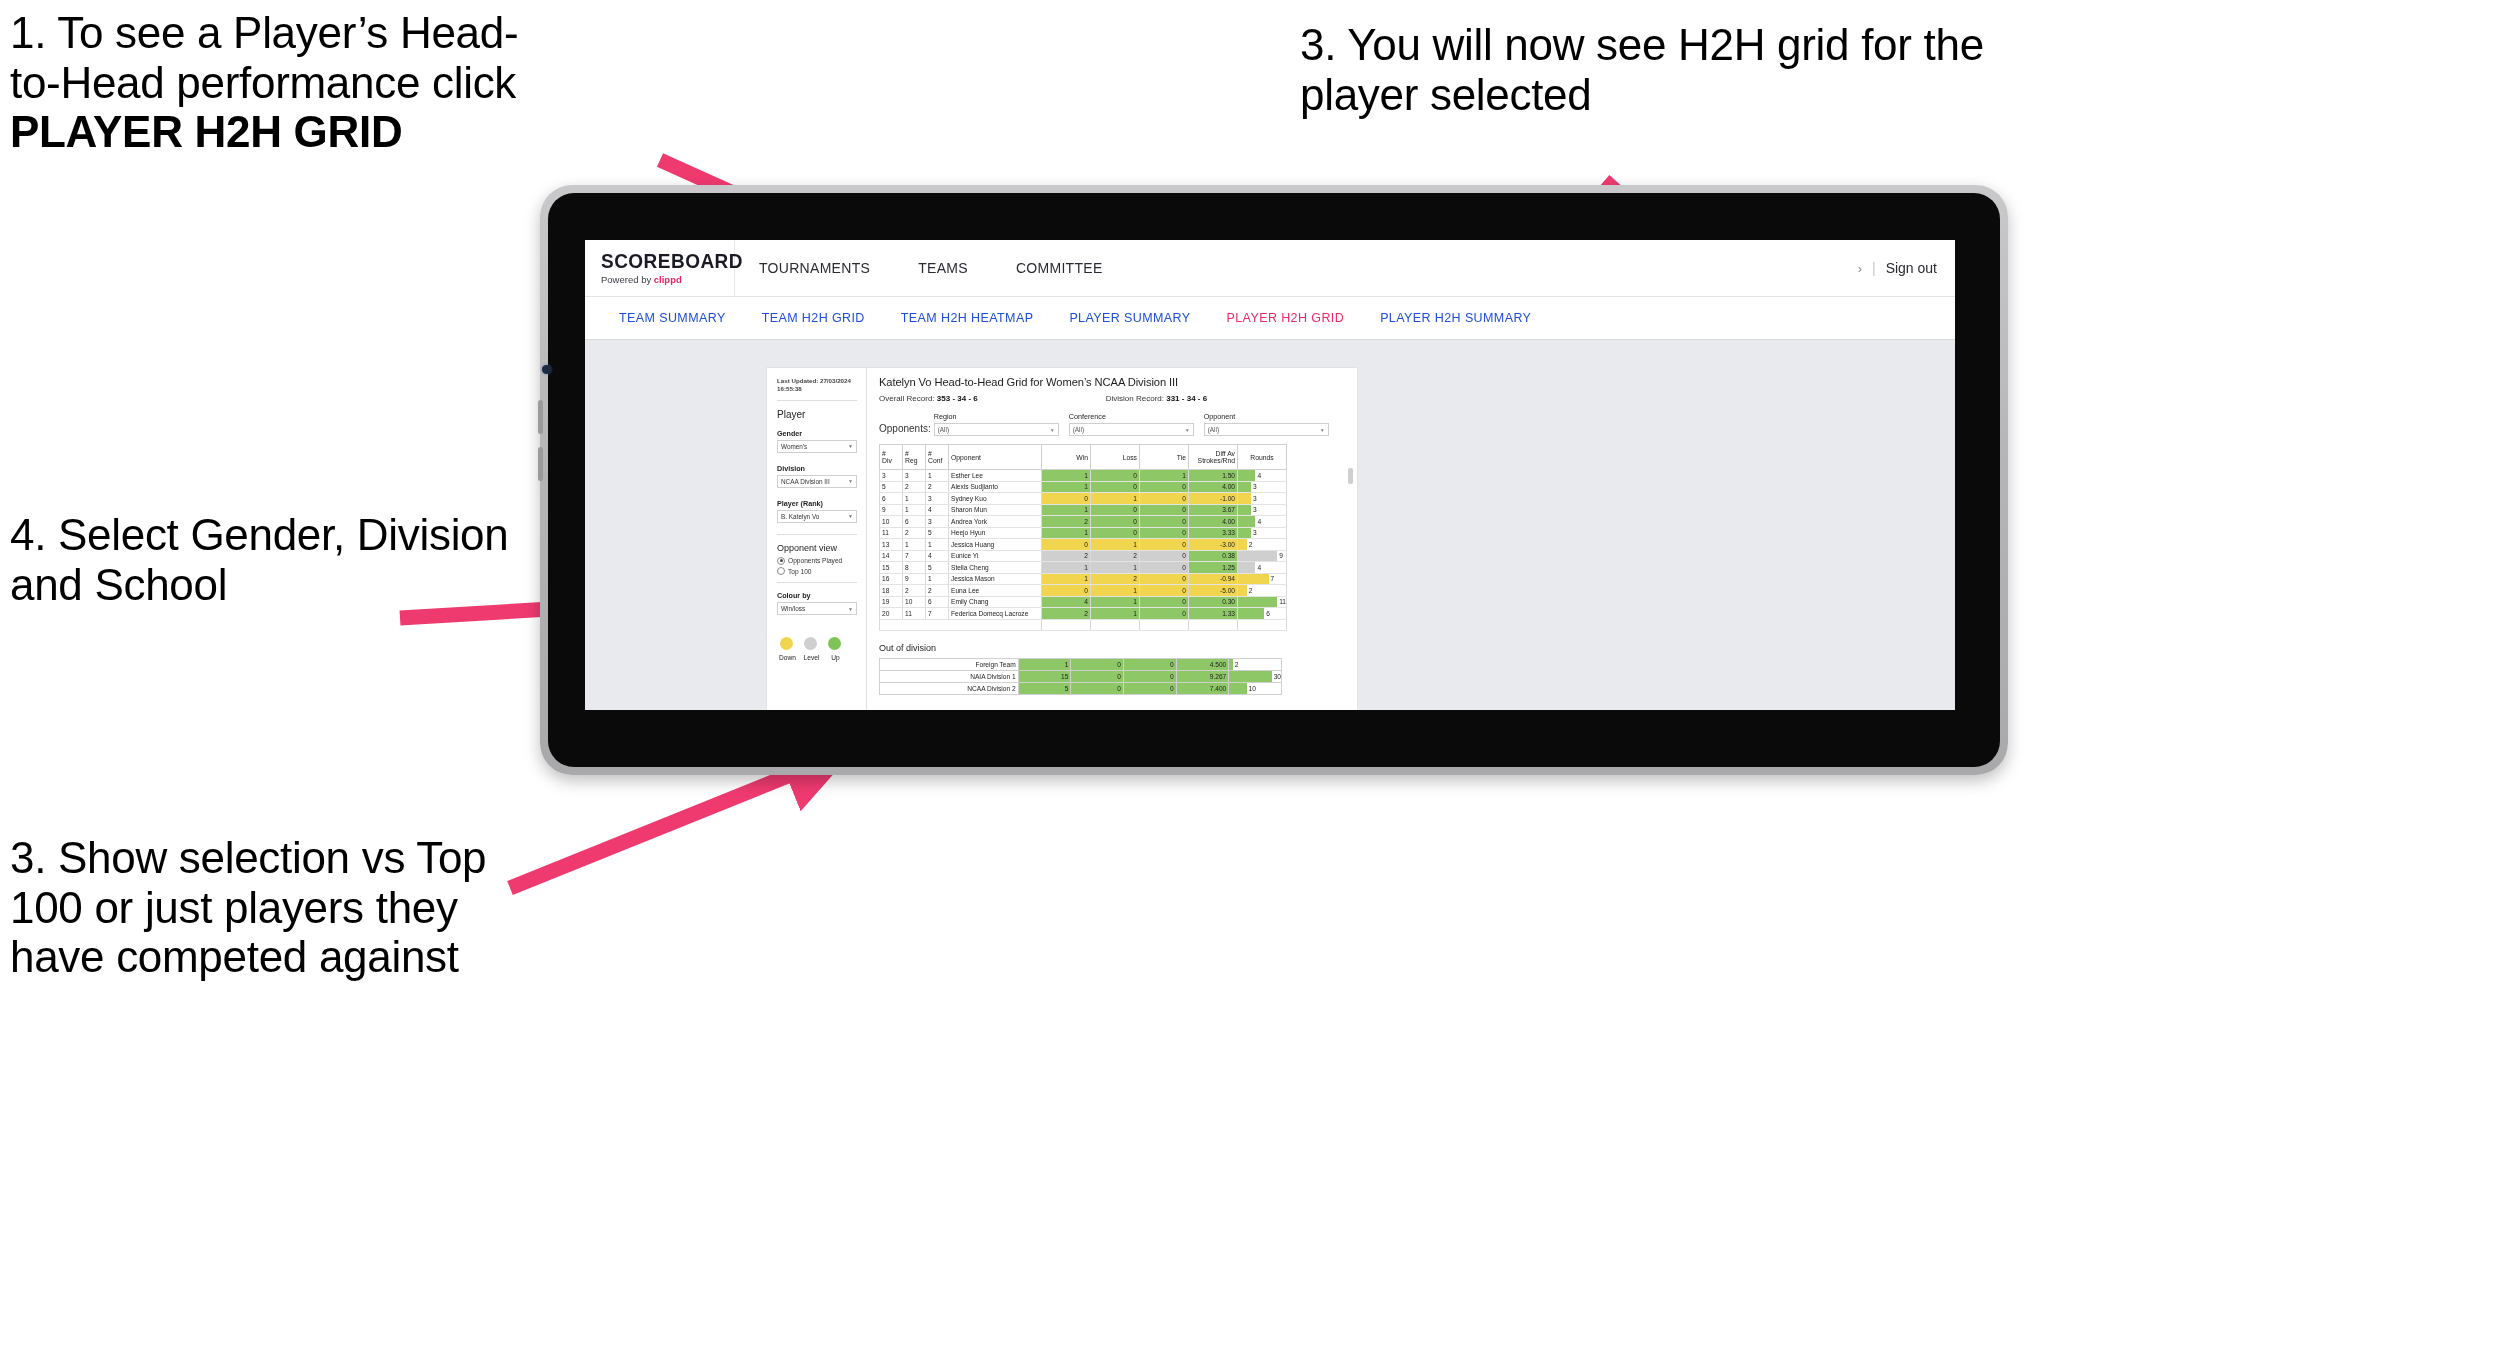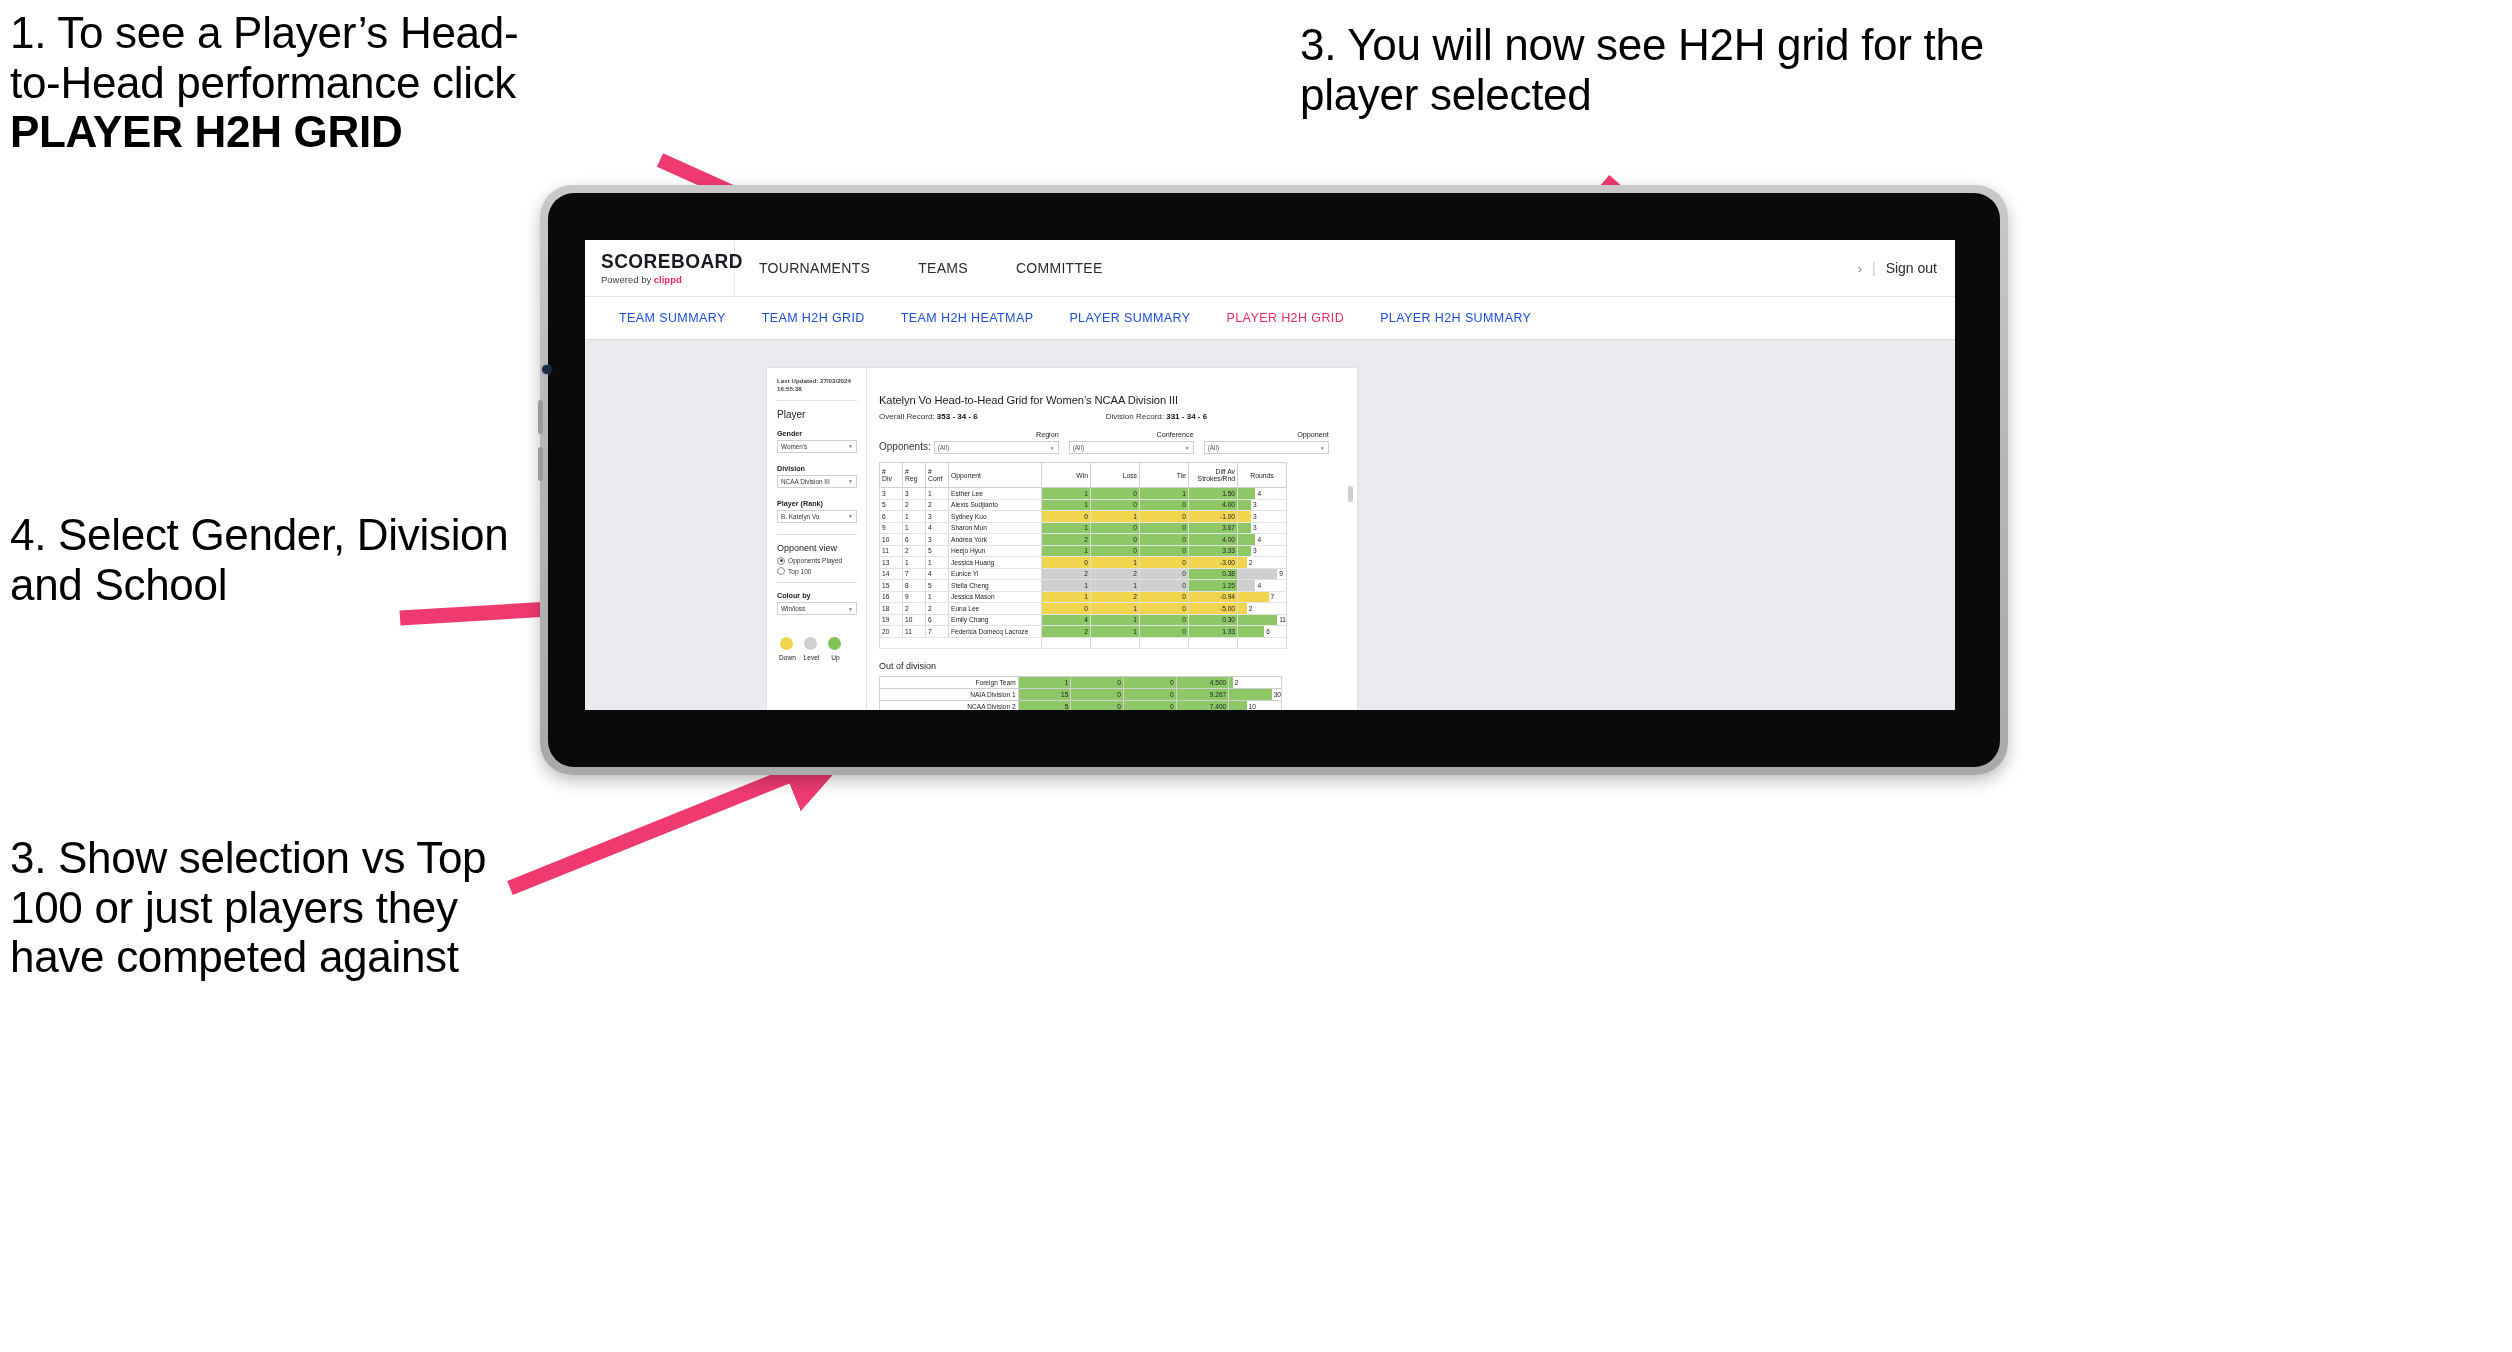--- a/index.html
+++ b/index.html
@@ -141,29 +141,29 @@
     width:6px;height:6px;border-radius:50%;border:1px solid #8a8a8a;background:#fff;
     display:flex;align-items:center;justify-content:center;flex:0 0 auto;
   }
   .radio.on::after{content:"";width:3px;height:3px;border-radius:50%;background:#4a4a4a;}
   .legend-dots{display:flex;gap:11px;margin-top:22px;padding-left:3px;}
   .ldot{width:13px;height:13px;border-radius:50%;}
   .legend-lbls{display:flex;gap:7px;margin-top:4px;padding-left:2px;font-size:6.6px;color:#222;}
   .legend-lbls span{width:17px;text-align:center;}
 
   
-  .cpanel{flex:1;padding:26px 11px 0 12px;box-sizing:border-box;position:relative;}
+  .cpanel{flex:1;padding:8px 11px 0 12px;box-sizing:border-box;position:relative;}
   .viz-title{font-size:11.2px;color:#1c1c1c;letter-spacing:-.1px;}
   .rec-row{display:flex;margin-top:6px;font-size:8px;color:#333;}
   .rec-row .rec2{margin-left:128px;}
   .rec-row b{color:#111;}
 
   .opp-filters{display:flex;align-items:flex-end;margin-top:9px;gap:0;}
   .opp-lead{font-size:10px;color:#333;padding-bottom:2px;margin-right:3px;}
-  .ofil{width:125px;margin-right:10px;text-align:right;}
+  .ofil{width:125px;margin-right:10px;}
   .ofil-lab{font-size:7.2px;color:#222;margin-bottom:2px;}
   .ofil-sel{
     height:11px;border:1px solid #cfcfcf;background:#fff;
     display:flex;align-items:center;justify-content:space-between;
     padding:0 3px;font-size:6.4px;color:#555;
   }
   .ofil-sel .car{font-size:5px;color:#888;}
 
   
   .tbl-wrap{margin-top:8px;position:relative;}

